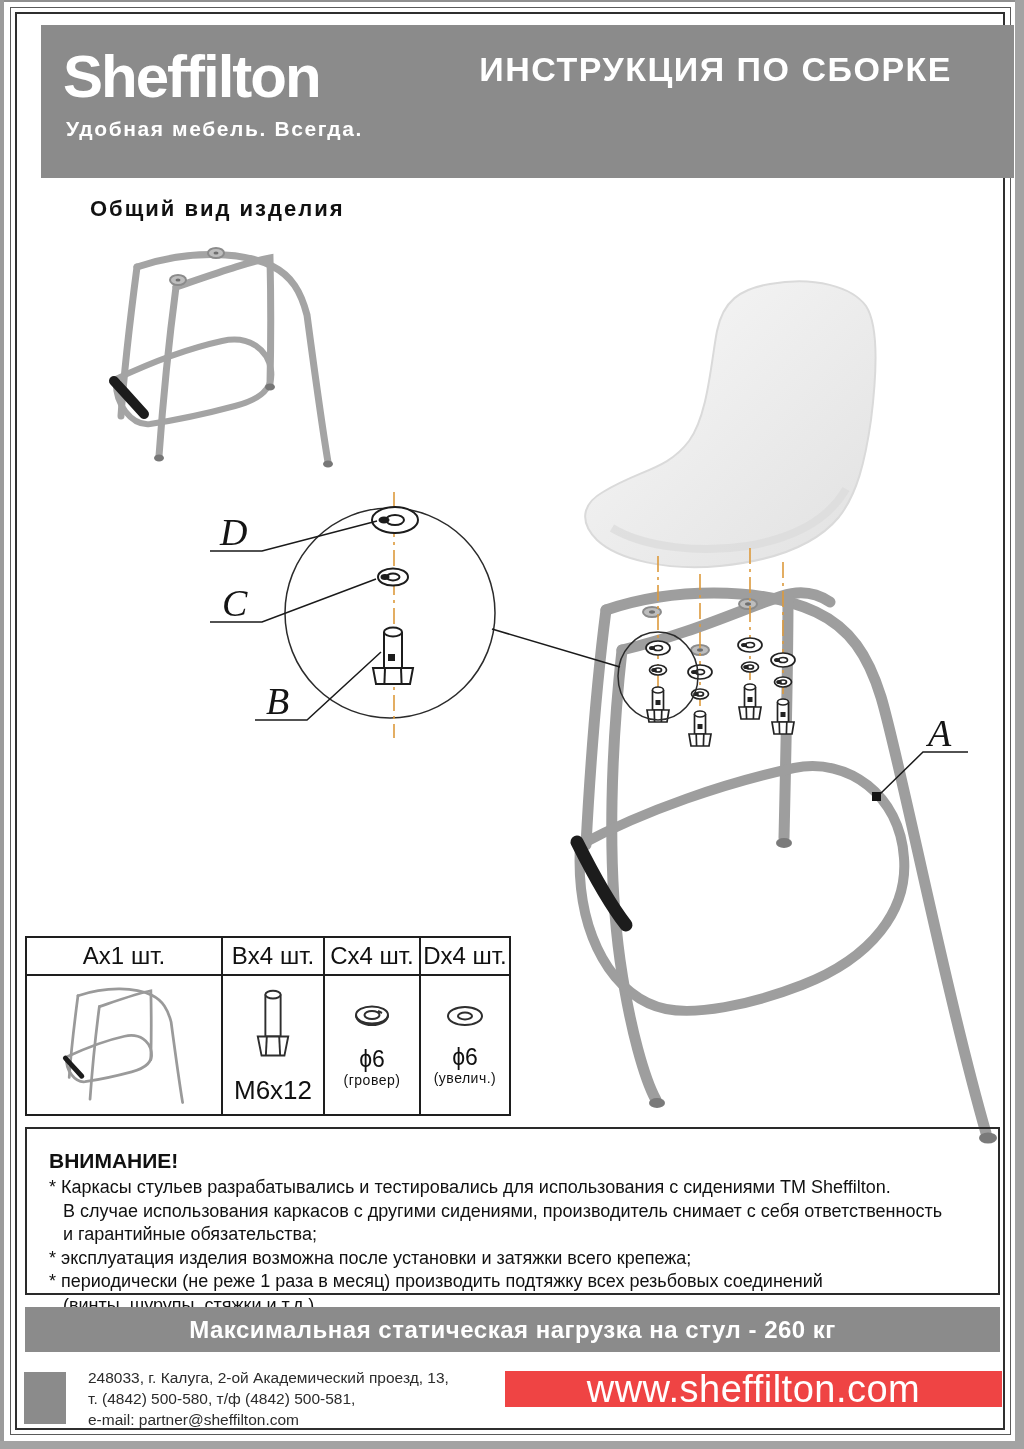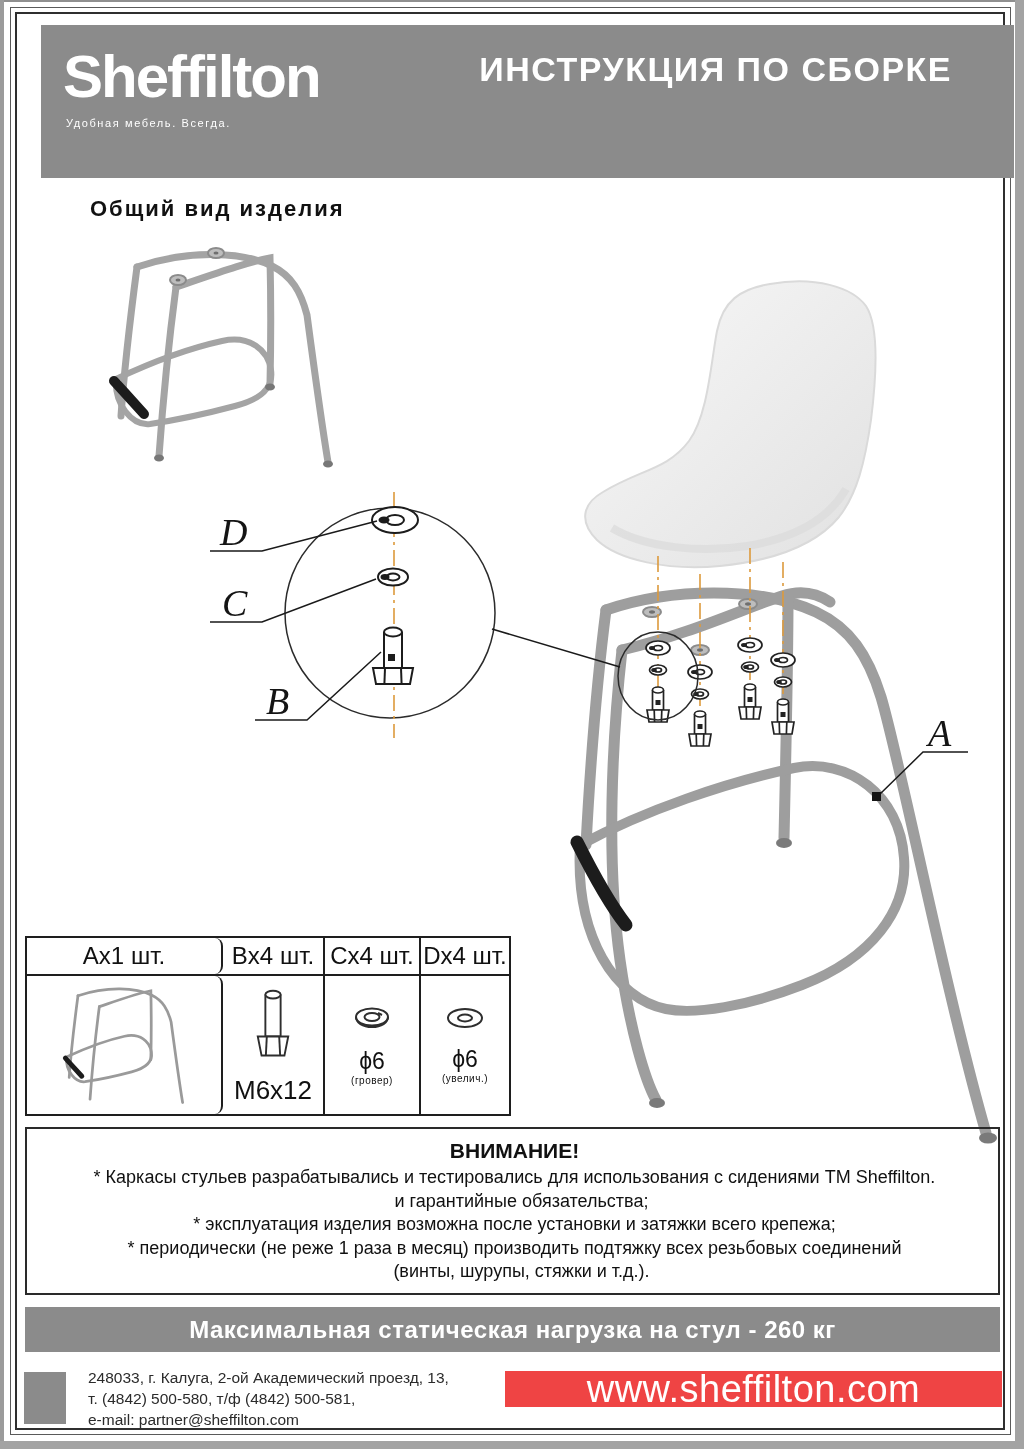--- a/index.html
+++ b/index.html
@@ -13,44 +13,44 @@
   .scan-right{right:0;top:0;width:9px;height:1449px;background:#a3a3a3;}
   .scan-bottom{left:0;bottom:0;width:1024px;height:8px;background:#a3a3a3;}
   .scan-top{left:0;top:0;width:1024px;height:2px;background:#8f8f8f;}
   
   .border-outer{position:absolute;left:10px;top:7px;width:999px;height:1426px;border:1px solid #5a5a5a;}
   .border-inner{position:absolute;left:15px;top:12px;width:986px;height:1414px;border:2px solid #2f2f2f;}
 
   
   .header-block{position:absolute;left:41px;top:25px;width:973px;height:153px;background:#8B8B8B;}
   .logo{position:absolute;left:22px;top:22px;color:#fff;font-weight:bold;font-size:60px;letter-spacing:-2px;line-height:1;}
-  .tagline{position:absolute;left:25px;top:92px;color:#fff;font-weight:normal;font-size:11px;letter-spacing:1.6px;}
+  .tagline{position:absolute;left:25px;top:92px;color:#fff;font-weight:bold;font-size:21px;letter-spacing:1.6px;}
   .hdr-title{position:absolute;right:62px;top:25px;color:#fff;font-weight:bold;font-size:34px;letter-spacing:1.5px;white-space:nowrap;}
   .hdr-subtitle{position:absolute;right:13px;top:88px;color:#fff;font-weight:bold;font-size:29px;letter-spacing:1.5px;white-space:nowrap;}
 
   .overview-title{position:absolute;left:90px;top:196px;font-size:22px;font-weight:bold;letter-spacing:2px;}
 
   svg.diagram{position:absolute;left:0;top:0;width:1024px;height:1449px;}
 
   
   .parts-table{position:absolute;left:25px;top:936px;width:486px;background:#fff;border:2px solid #1e1e1e;box-sizing:border-box;}
   .pt-row{display:flex;}
   .pt-row-h{border-bottom:2px solid #1e1e1e;}
   .pt-col{box-sizing:border-box;border-right:2px solid #1e1e1e;display:flex;align-items:center;justify-content:center;}
   .pt-col:last-child{border-right:none;}
-  .pt-w1{width:196px;border-radius:8px;}.pt-w2{width:102px;}.pt-w3{width:96px;}.pt-w4{width:88px;}
+  .pt-w1{width:196px;}.pt-w2{width:102px;}.pt-w3{width:96px;}.pt-w4{width:88px;}
   .pt-head{height:36px;font-size:24px;}
   .pt-body{height:138px;}
   .pt-body .pt-col{flex-direction:column;justify-content:center;padding:6px 0;}
   .pt-label{font-size:26px;margin-top:10px;line-height:1;}
   .pt-phi{font-size:23px;line-height:1;margin-top:14px;}
-  .pt-sub{font-size:10px;line-height:1.1;margin-top:2px;letter-spacing:0.5px;}
-
-  
-  .warning-box{position:absolute;left:25px;top:1127px;width:975px;height:168px;border:2px solid #2a2a2a;box-sizing:border-box;padding:10px 18px 0 22px;text-align:center;}
+  .pt-sub{font-size:14px;line-height:1.1;margin-top:2px;letter-spacing:0.5px;}
+
+  
+  .warning-box{position:absolute;left:25px;top:1127px;width:975px;height:168px;border:2px solid #2a2a2a;box-sizing:border-box;padding:20px 18px 0 22px;}
   .warn-title{font-size:21px;font-weight:bold;margin-bottom:3px;}
   .warn-line{font-size:18px;line-height:23.5px;white-space:nowrap;}
   .warn-cont{padding-left:14px;}
 
   
   .load-bar{position:absolute;left:25px;top:1307px;width:975px;height:45px;background:#8B8B8B;display:flex;align-items:center;justify-content:center;}
   .load-bar span{color:#fff;font-weight:bold;font-size:24px;letter-spacing:0.5px;}
 
   
   .footer-square{position:absolute;left:24px;top:1372px;width:42px;height:52px;background:#8B8B8B;}
@@ -254,20 +254,21 @@
       </svg>
       <div class="pt-phi">ϕ6</div>
       <div class="pt-sub">(увелич.)</div>
     </div>
   </div>
 </div>
 
 <div class="warning-box">
   <div class="warn-title">ВНИМАНИЕ!</div>
   <div class="warn-line">* Каркасы стульев разрабатывались и тестировались для использования с сидениями ТМ Sheffilton.</div>
+  <div class="warn-line warn-cont">В случае использования каркасов с другими сидениями, производитель снимает с себя ответственность</div>
   <div class="warn-line warn-cont">и гарантийные обязательства;</div>
   <div class="warn-line">* эксплуатация изделия возможна после установки и затяжки всего крепежа;</div>
   <div class="warn-line">* периодически (не реже 1 раза в месяц) производить подтяжку всех резьбовых соединений</div>
   <div class="warn-line warn-cont">(винты, шурупы, стяжки и т.д.).</div>
 </div>
 
 <div class="load-bar">
   <span>Максимальная статическая нагрузка на стул - 260 кг</span>
 </div>
 

